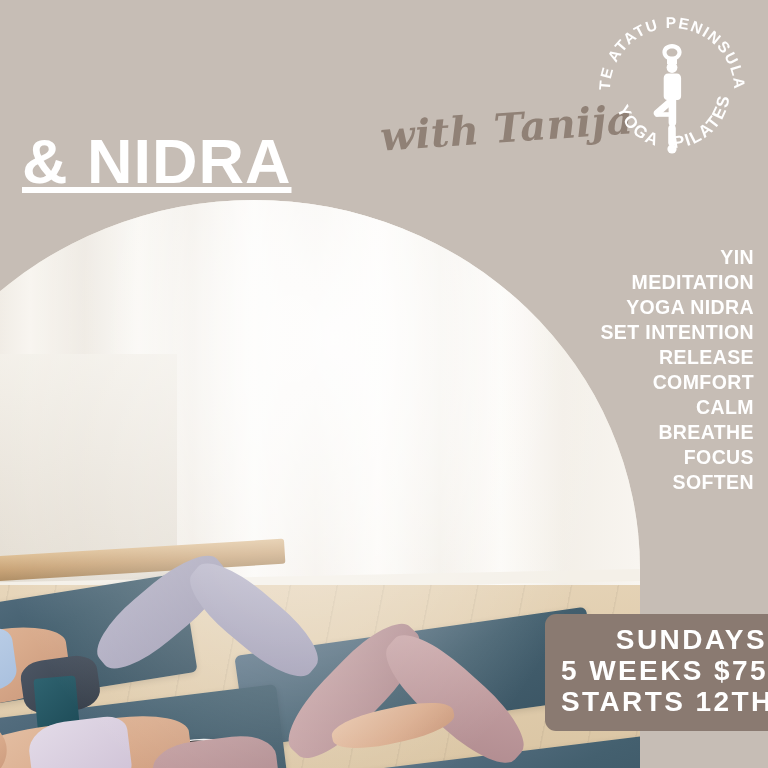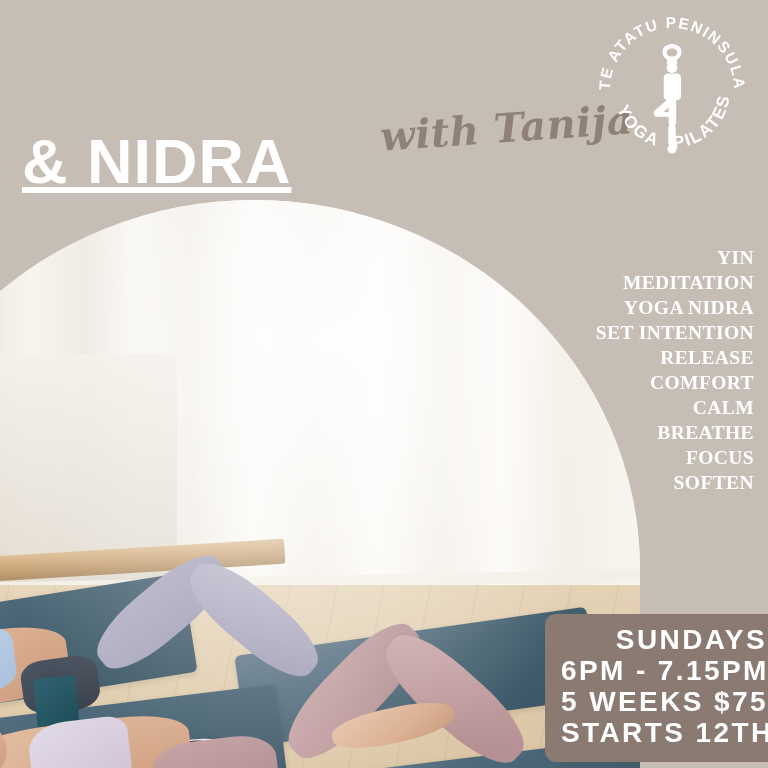--- a/index.html
+++ b/index.html
@@ -203,21 +203,21 @@
     right: 14px;
     top: 245px;
     text-align: right;
     color: #ffffff;
     font-size: 19.5px;
     font-weight: 700;
     letter-spacing: 0.4px;
     line-height: 25px;
     text-transform: uppercase;
   }
-  .keywords div { white-space: nowrap; font-family: Liberation Serif, serif; }
+  .keywords div { white-space: nowrap; }
 
   
   .info-box {
     position: absolute;
     left: 545px;
     top: 614px;
     width: 236px;
     padding: 10px 14px 14px 16px;
     background: #8a7a71;
     border-radius: 11px;
@@ -321,18 +321,17 @@
     <div>RELEASE</div>
     <div>COMFORT</div>
     <div>CALM</div>
     <div>BREATHE</div>
     <div>FOCUS</div>
     <div>SOFTEN</div>
   </div>
 
   <div class="info-box">
     <div>SUNDAYS</div>
-    <div>6PM - 7.15PM</div>
     <div>5 WEEKS $75</div>
     <div>STARTS 12TH FEB</div>
   </div>
 
 </div>
 
 </body></html>

